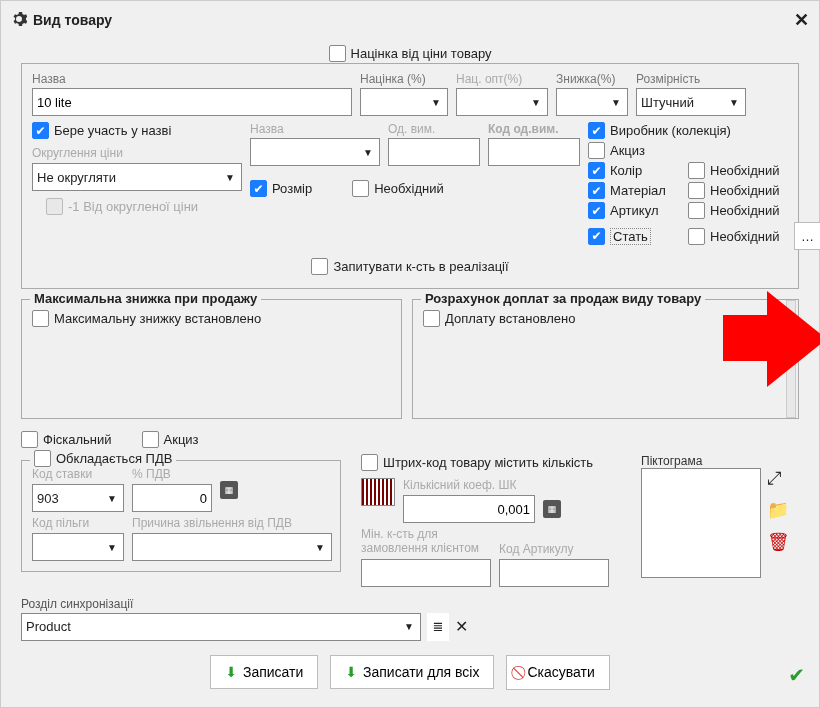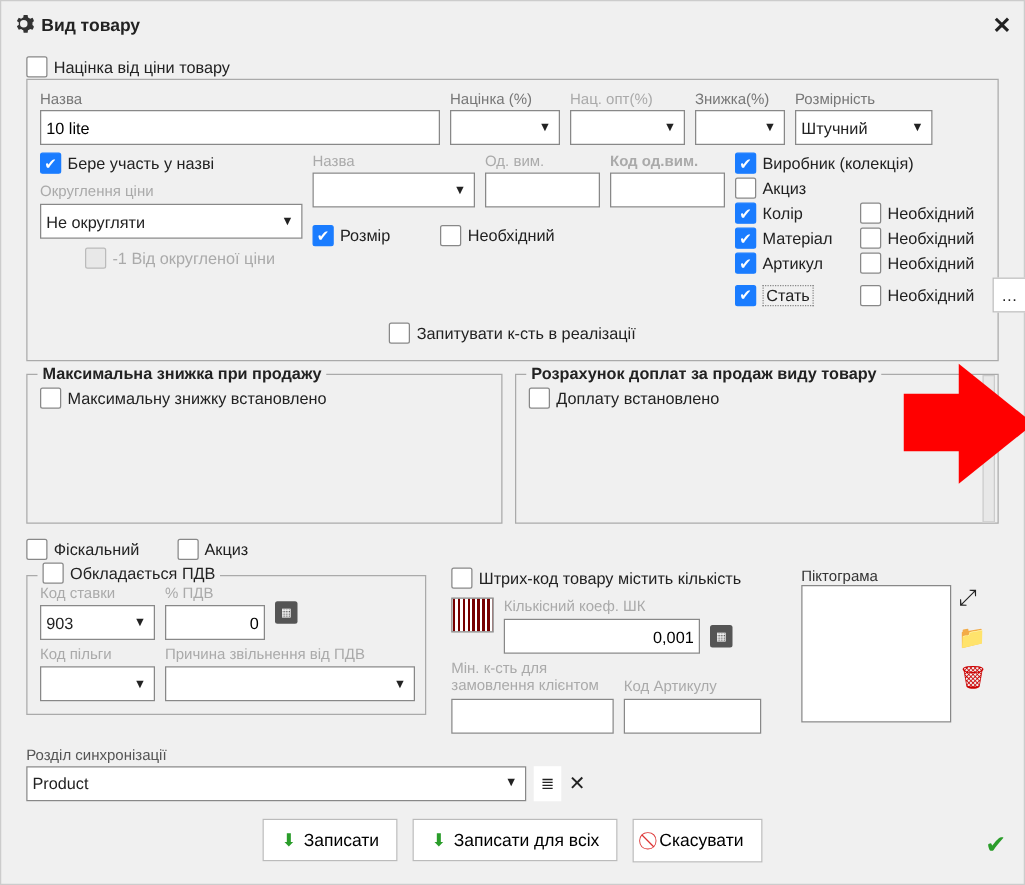--- a/index.html
+++ b/index.html
@@ -57,21 +57,21 @@
       <svg width="16" height="16" viewBox="0 0 16 16">
           <path fill="#333" d="M8 5a3 3 0 100 6 3 3 0 000-6zm7 3a7 7 0 01-.1 1l1.6 1.2-1.5 2.6-1.9-.7a6 6 0 01-1.7 1l-.3 2H7.9l-.3-2a6 6 0 01-1.7-1l-1.9.7L2.5 10l1.6-1.2A7 7 0 014 8a7 7 0 01.1-1L2.5 5.8 4 3.2l1.9.7a6 6 0 011.7-1l.3-2h3.2l.3 2a6 6 0 011.7 1l1.9-.7 1.5 2.6L14.9 7c.07.33.1.66.1 1z"></path>
         </svg>
     </span>
     <span>Вид товару</span>
     <span class="close">✕</span>
   </div>
 
   <div class="body">
 
-    <div style="text-align:left; margin-bottom:-2px;">
+    <div style="text-align:center; margin-bottom:-2px;">
       <label class="chk">
         <span class="chkbox"></span>
           <span>Націнка від ціни товару</span>
       </label>
     </div>
 
     <div class="topbox">
 
       <div class="row" style="align-items:flex-end;">
         <div style="width:320px;" class="lbl">Назва</div>
@@ -105,21 +105,21 @@
         <div style="width:230px;" class="flexcol">
           <label class="chk">
             <span class="chkbox checked">✔</span>
               <span>Бере участь у назві</span>
           </label>
           <div class="lbl disabled-lbl" style="margin-top:4px;">Округлення ціни</div>
           <div class="sel" style="width:210px; justify-content:space-between;">
             <span class="seltxt">Не округляти</span>
               <span class="chev">▼</span>
           </div>
-          <label class="chk disabled" style="margin-top:4px; margin-left:14px;justify-content:center;">
+          <label class="chk disabled" style="margin-top:4px; margin-left:14px;">
             <span class="chkbox"></span>
               <span>-1 Від округленої ціни</span>
           </label>
         </div>
 
         <div style="width:330px;">
           <div class="row" style="align-items:flex-end;">
             <div class="lbl disabled-lbl" style="width:130px;">Назва</div>
             <div class="lbl disabled-lbl" style="width:92px;">Од. вим.</div>
             <div class="lbl disabled-lbl" style="width:92px;font-weight:bold;">Код од.вим.</div>
@@ -276,21 +276,21 @@
       <div style="width:260px;">
         <label class="chk">
             <span class="chkbox"></span>
             <span>Штрих-код товару містить кількість</span>
           </label>
         <div class="row" style="margin-top:4px; align-items:flex-start; gap:8px;">
           <span class="barcode-icn"></span>
           <div class="flexcol" style="flex:1;">
             <div class="lbl disabled-lbl">Кількісний коеф. ШК</div>
             <div class="row">
-              <input type="text" class="inp inp-right" style="width: 157px;" value="0,001">
+              <input type="text" class="inp inp-right" style="width: 132px;" value="0,001">
               <span class="calc-icon">▦</span>
             </div>
           </div>
         </div>
         <div class="row" style="align-items:flex-end; gap:8px; margin-top:4px;">
           <div class="flexcol" style="width:130px;">
             <div class="lbl disabled-lbl" style="line-height:1.2;">Мін. к-сть для замовлення клієнтом</div>
             <input type="text" class="inp" style="width: 130px;">
           </div>
           <div class="flexcol" style="width:110px;">

